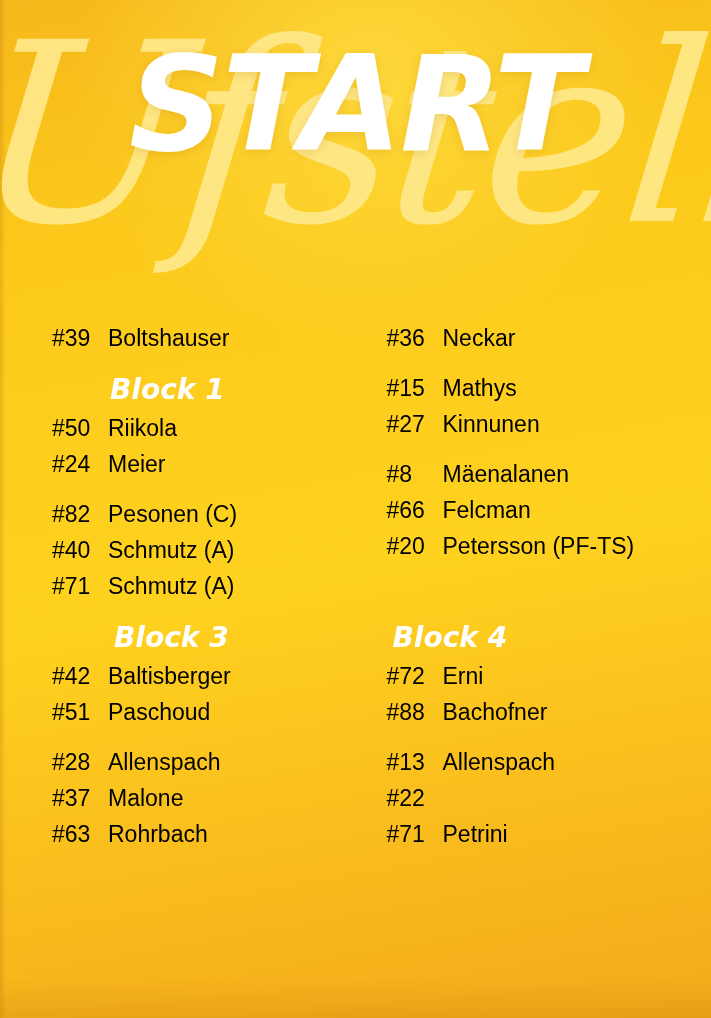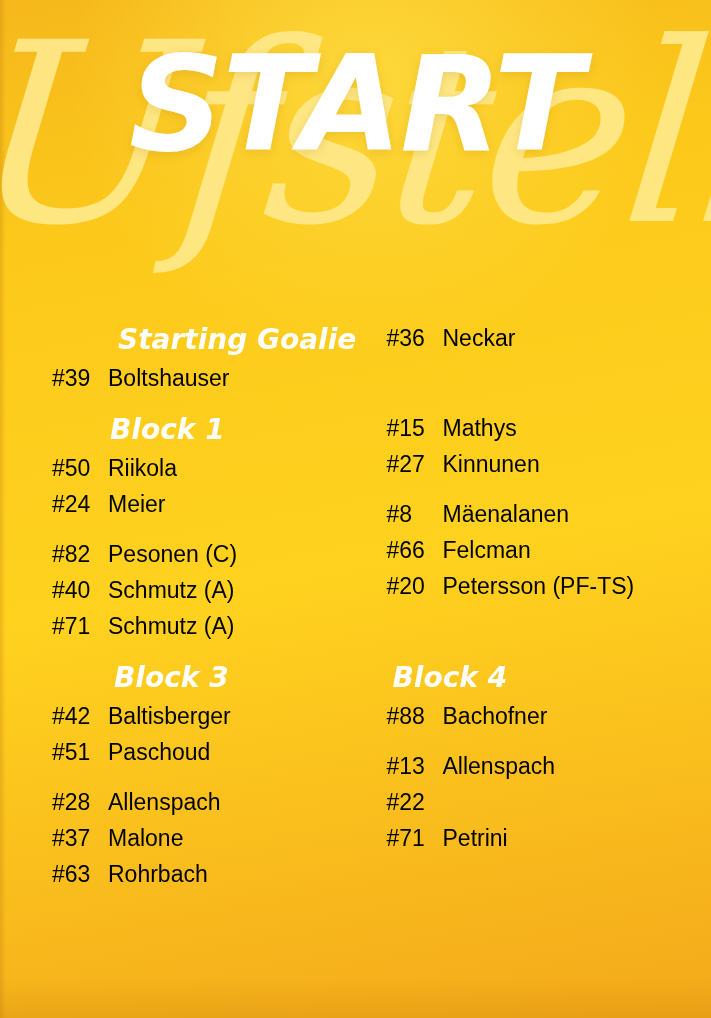--- a/index.html
+++ b/index.html
@@ -126,21 +126,20 @@
 <div class="bg-dark-bottom"></div>
 
 <div class="watermark">Ufstellig</div>
 
 <div class="headline">START</div>
 
 <div class="roster">
 
   <div class="group">
     <div class="col">
-      <div class="group-title title-indent-1">Starting Goalie</div>
       <div class="player">
         <span class="num">#39</span>
         <span class="nm">Boltshauser</span>
       </div>
     </div>
     <div class="col col-right">
       <div class="player">
         <span class="num">#36</span>
         <span class="nm">Neckar</span>
       </div>
@@ -218,20 +217,24 @@
         <span class="nm">Malone</span>
       </div>
       <div class="player">
         <span class="num">#63</span>
         <span class="nm">Rohrbach</span>
       </div>
     </div>
     <div class="col col-right">
       <div class="group-title title-indent-r">Block 4</div>
       <div class="player">
+        <span class="num">#72</span>
+        <span class="nm">Erni</span>
+      </div>
+      <div class="player">
         <span class="num">#88</span>
         <span class="nm">Bachofner</span>
       </div>
       <div class="sub-gap"></div>
       <div class="player">
         <span class="num">#13</span>
         <span class="nm">Allenspach</span>
       </div>
       <div class="player">
         <span class="num">#22</span>

